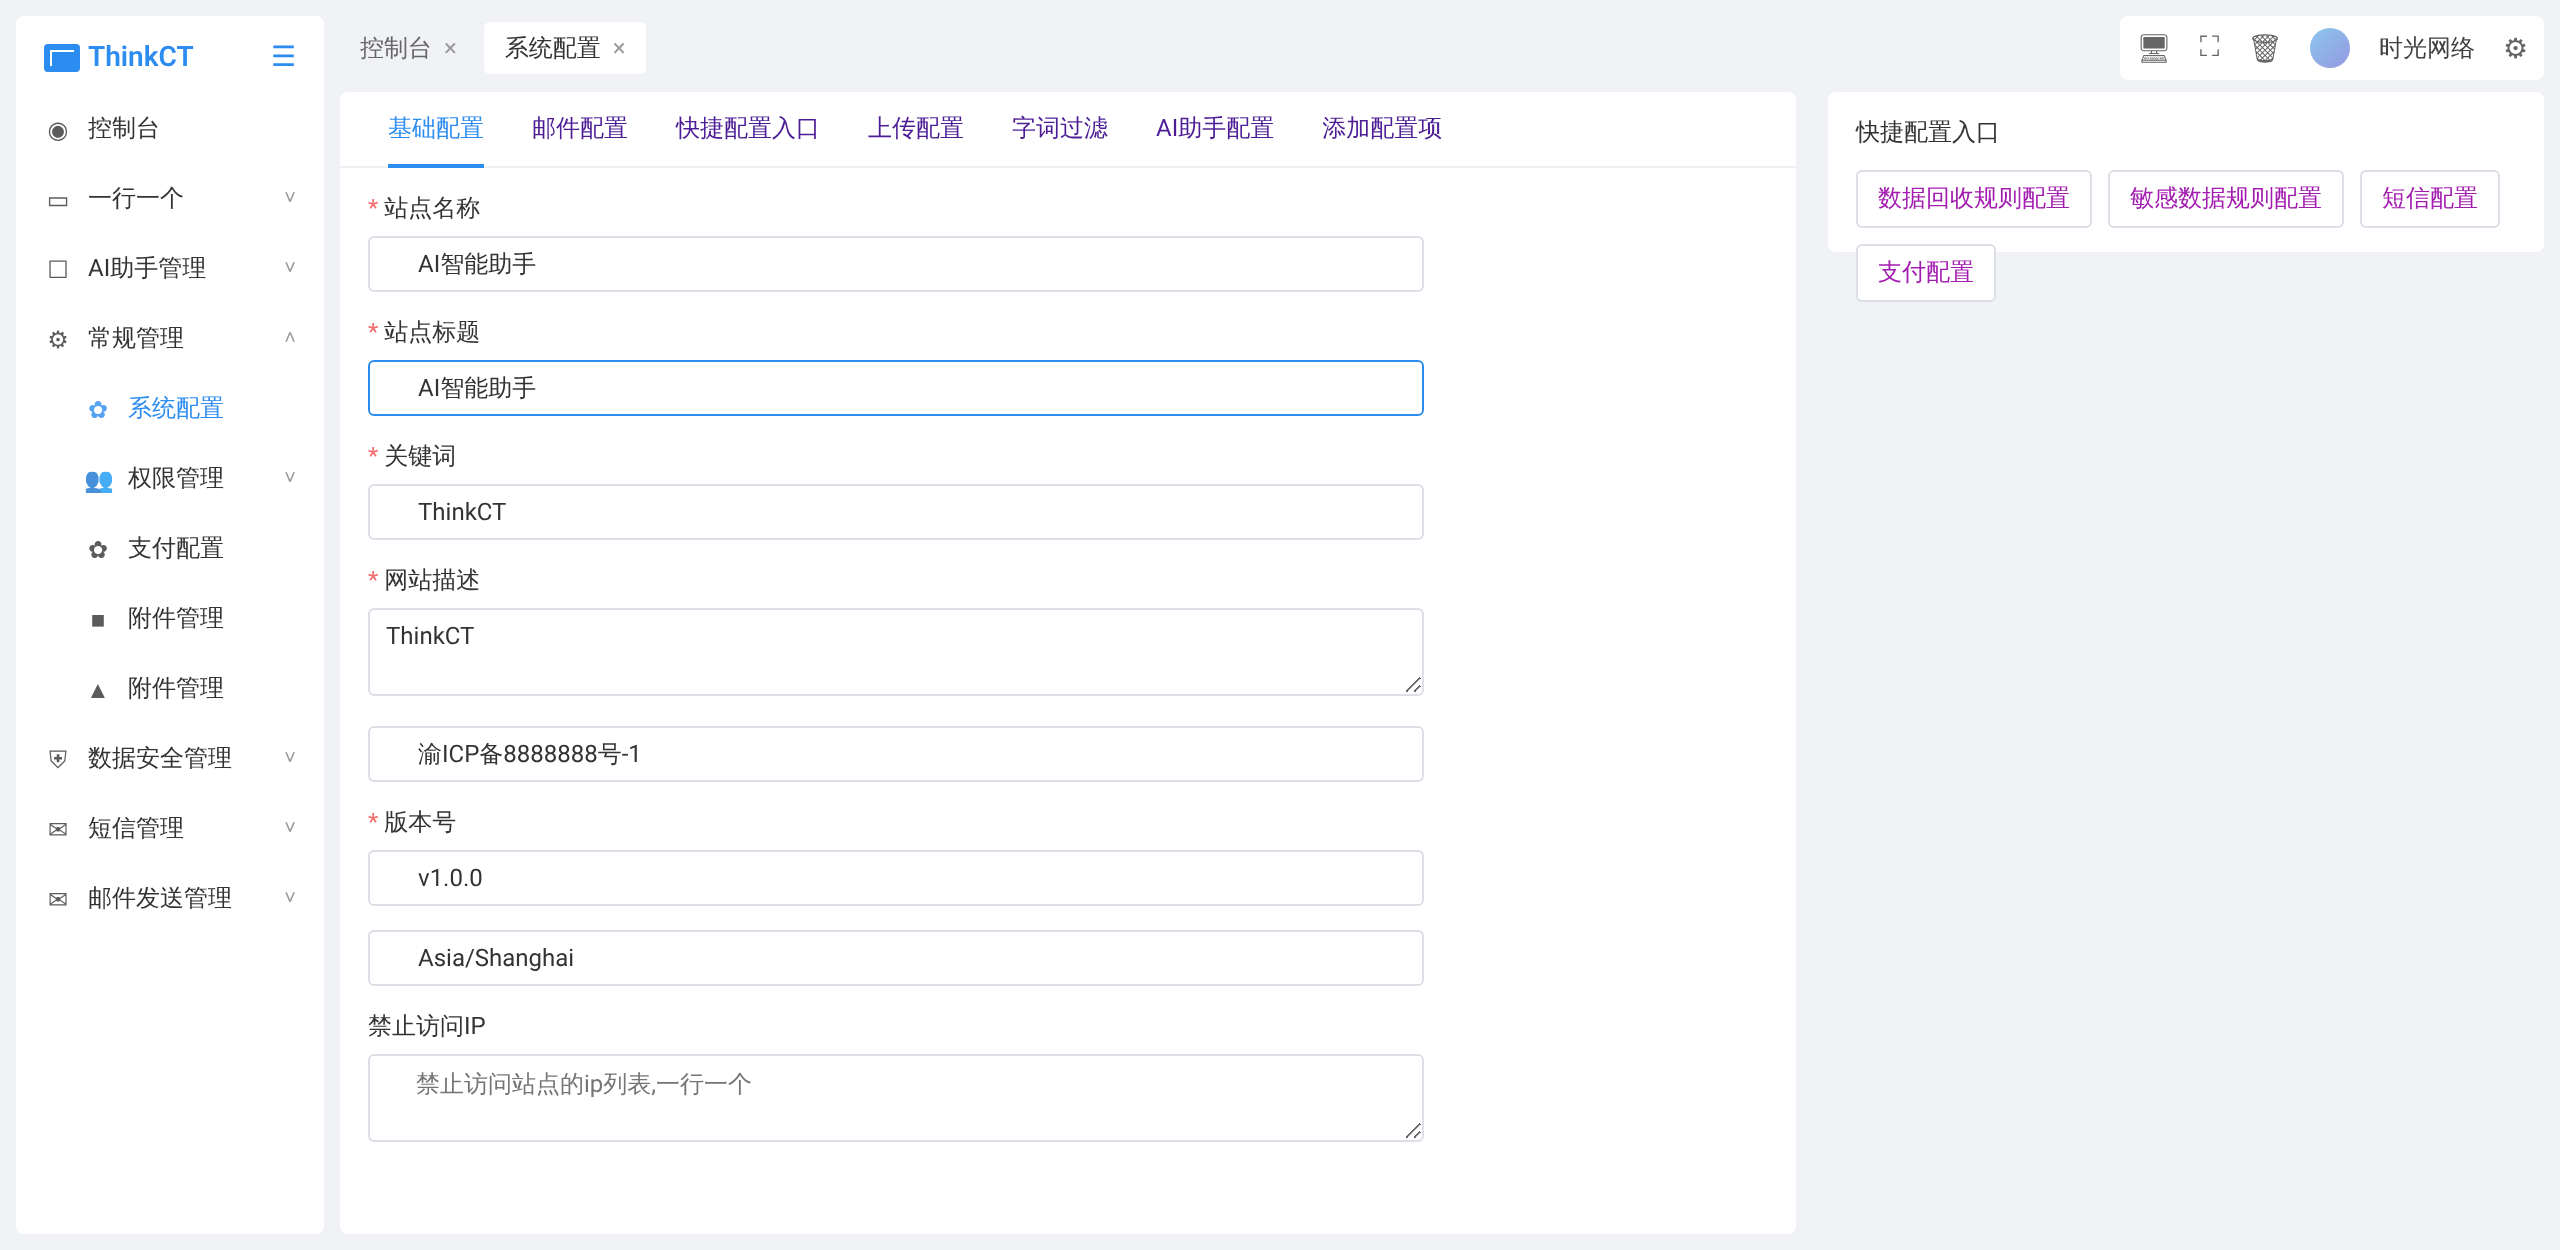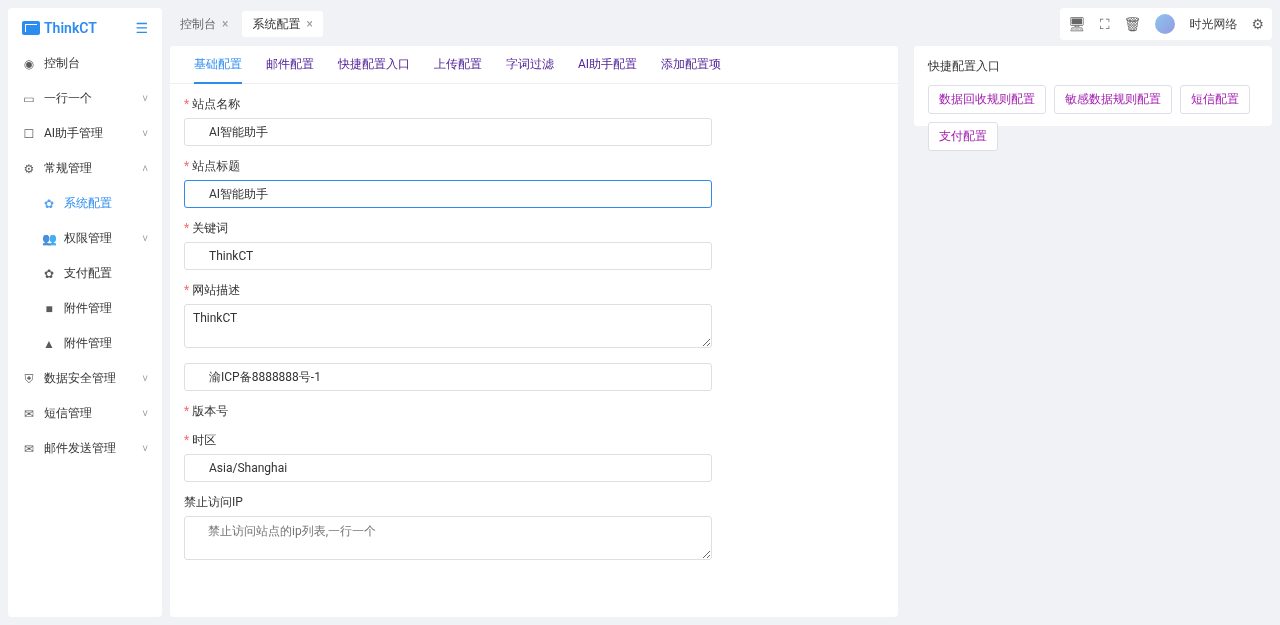--- a/index.html
+++ b/index.html
@@ -167,24 +167,24 @@
       <label class="flabel req">网站描述</label>
       <textarea class="ftextarea" style="">ThinkCT</textarea>
     </div>
 
     <div class="field">
       <input class="finput" value="渝ICP备8888888号-1" style="">
     </div>
 
     <div class="field">
       <label class="flabel req">版本号</label>
-    </div>
-
-    <div class="field">
-      <label class="flabel req">时区</label>
+      <input class="finput" value="v1.0.0" style="">
+    </div>
+
+    <div class="field">
       <input class="finput" value="Asia/Shanghai" style="">
     </div>
 
     <div class="field">
       <label class="flabel">禁止访问IP</label>
       <textarea class="ftextarea tall" placeholder="禁止访问站点的ip列表,一行一个" style=""></textarea>
     </div>
 
   </div>
 </div>

